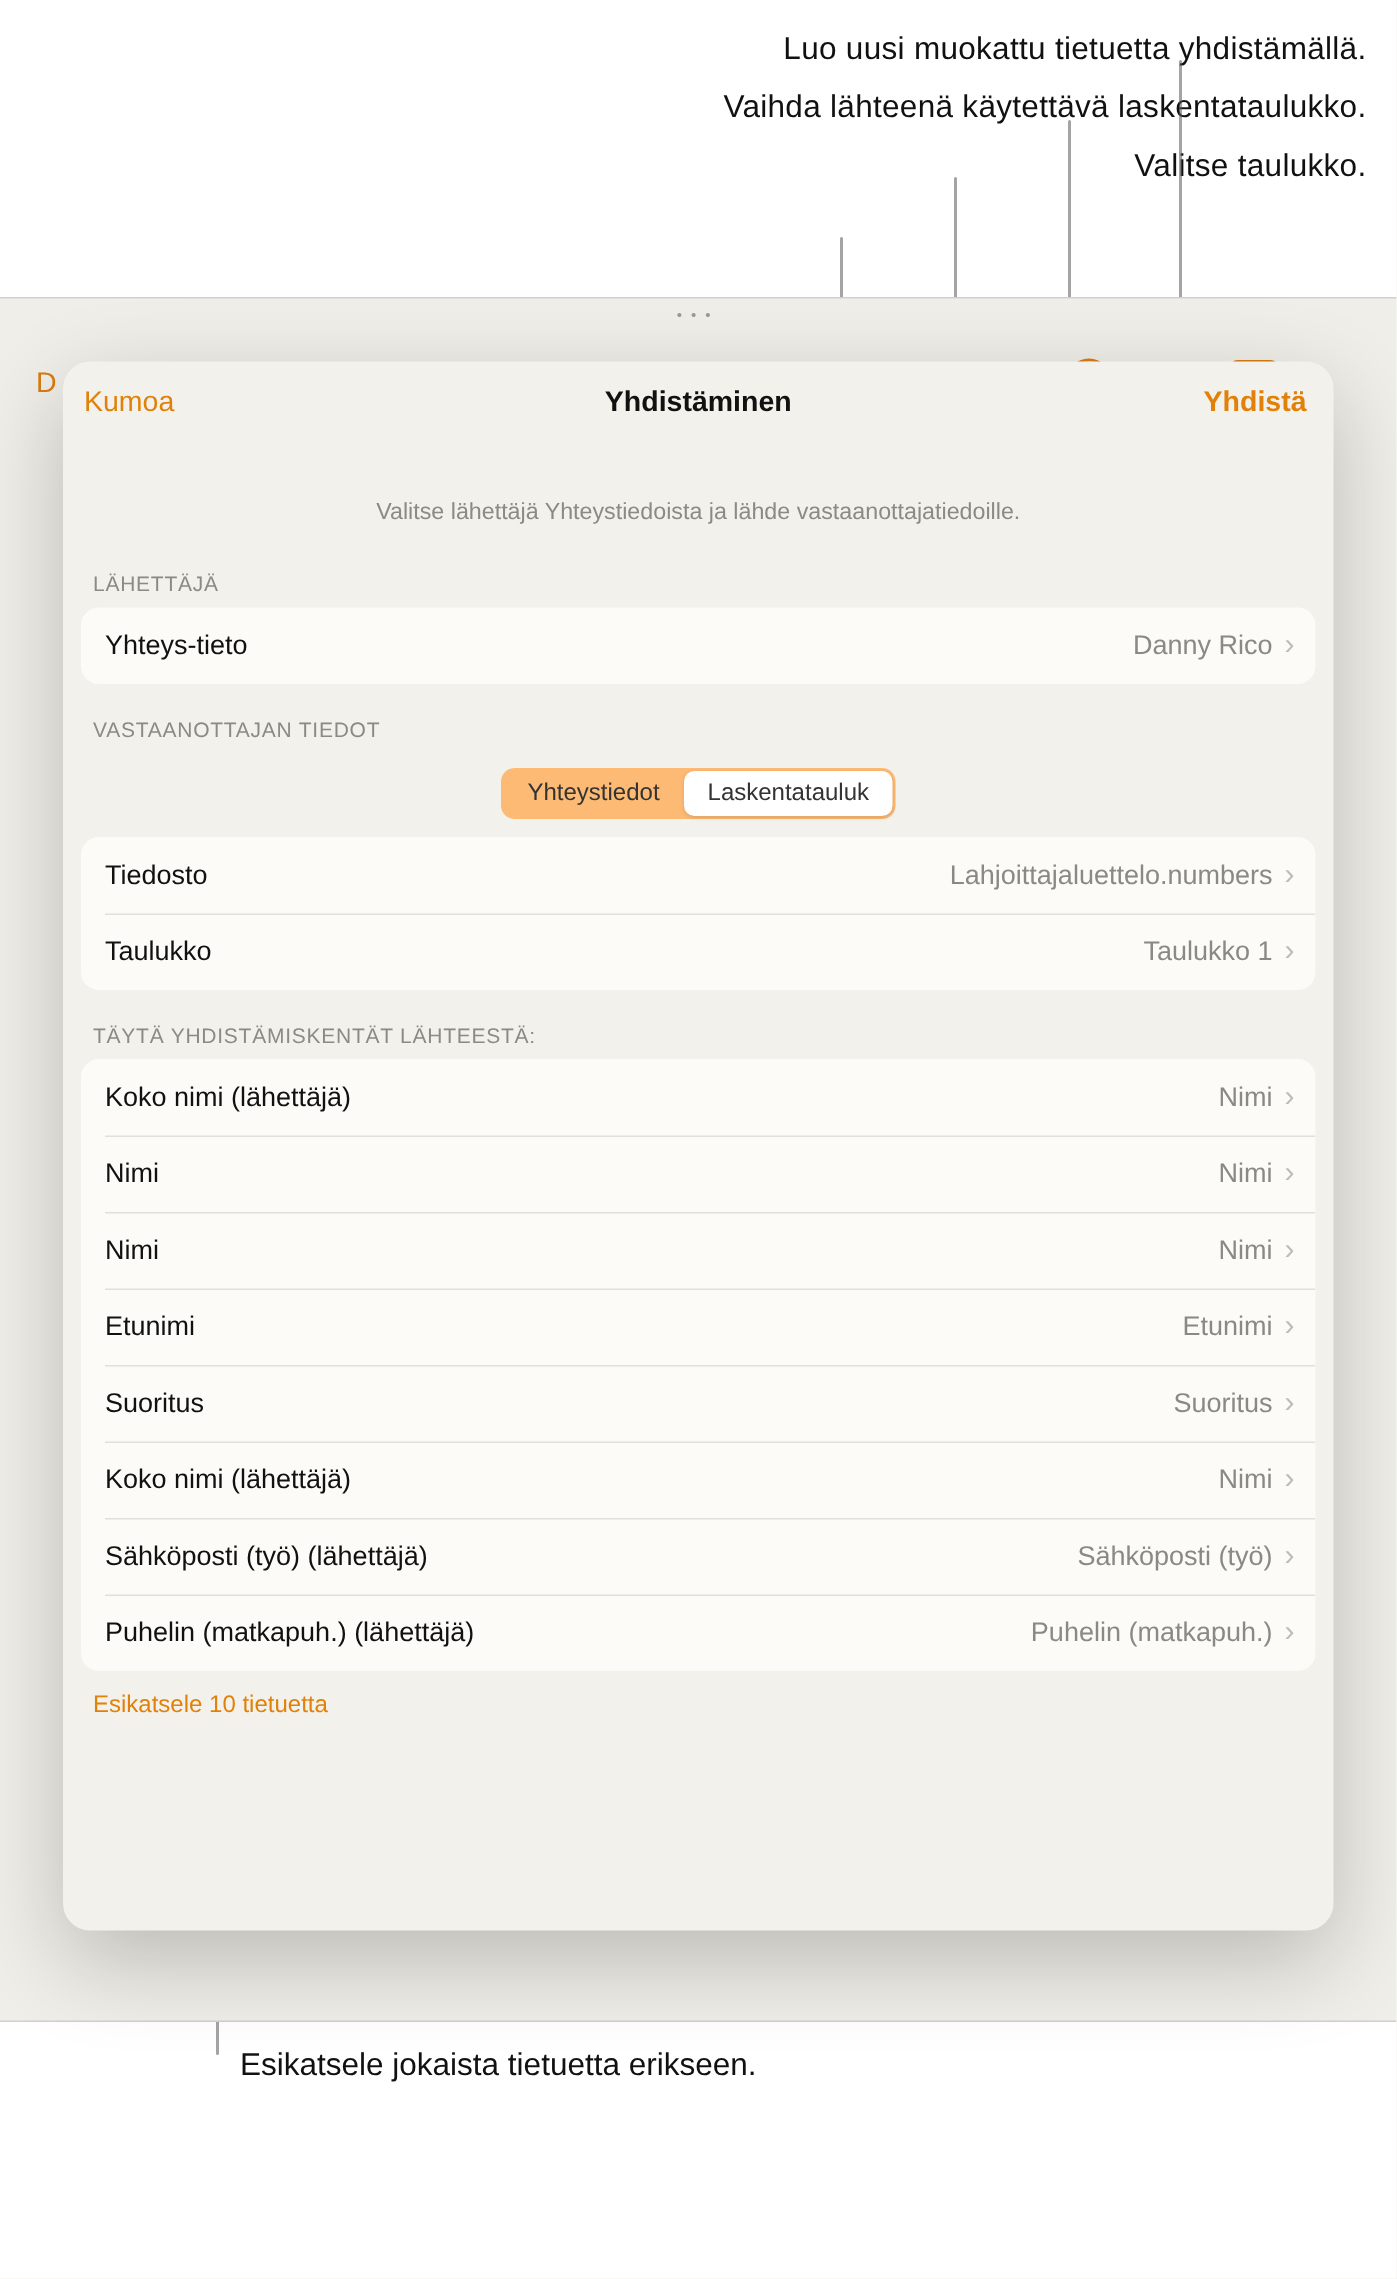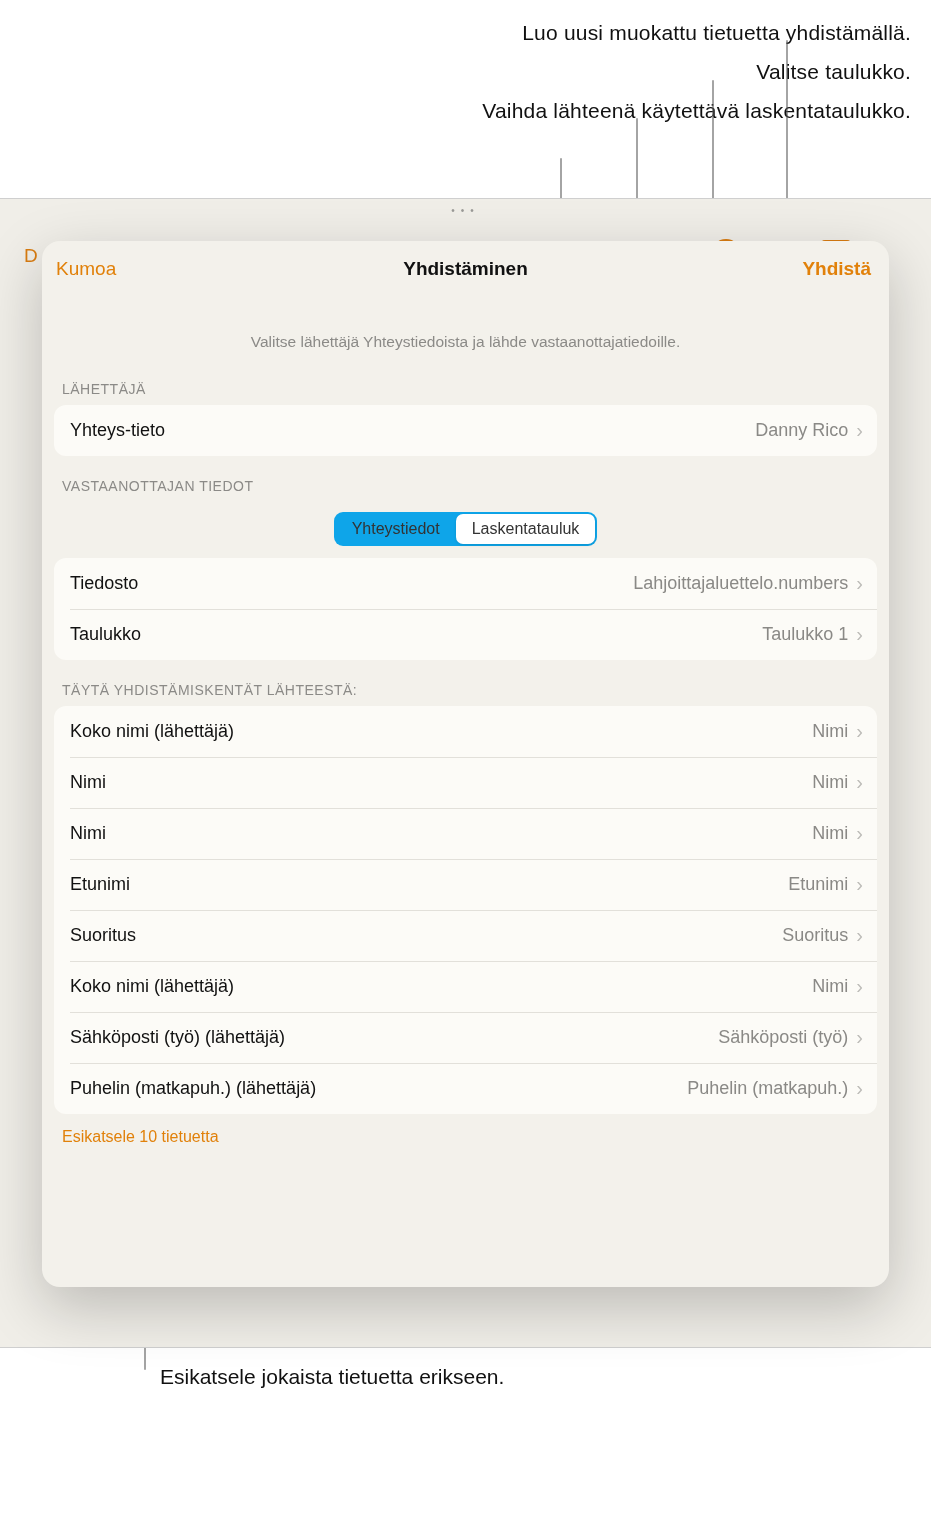--- a/index.html
+++ b/index.html
@@ -160,21 +160,21 @@
     font-size: 20px;
     font-weight: 300;
   }
   .seg-wrap {
     display: flex;
     justify-content: center;
     margin: 10px 0 12px 0;
   }
   .segmented {
     display: flex;
-    background: #0ea5e9;
+    background: #fdba74;
     border-radius: 9px;
     padding: 2px;
   }
   .seg-btn {
     font-size: 16px;
     padding: 6px 16px;
     border-radius: 7px;
     color: #333;
   }
   .seg-btn.active {
@@ -185,22 +185,22 @@
     font-size: 16px;
     color: #e1810a;
     padding: 14px 20px 0 20px;
   }
 </style>
 </head>
 <body>
 
 <div class="callouts">
   <div class="line">Luo uusi muokattu tietuetta yhdistämällä.</div>
+  <div class="line">Vaihda lähteenä käytettävä laskentataulukko.</div>
   <div class="line">Valitse taulukko.</div>
-  <div class="line">Vaihda lähteenä käytettävä laskentataulukko.</div>
 </div>
 
 <div class="leader" style="left:786px; top:40px; height:230px;"></div>
 <div class="leader" style="left:712px; top:80px; height:340px;"></div>
 <div class="leader" style="left:636px; top:118px; height:478px;"></div>
 <div class="leader" style="left:560px; top:158px; height:490px;"></div>
 <div class="leader" style="left:144px; top:1170px; height:200px;"></div>
 
 <div class="device-frame">
   <div class="toolbar-hint">•••</div>

